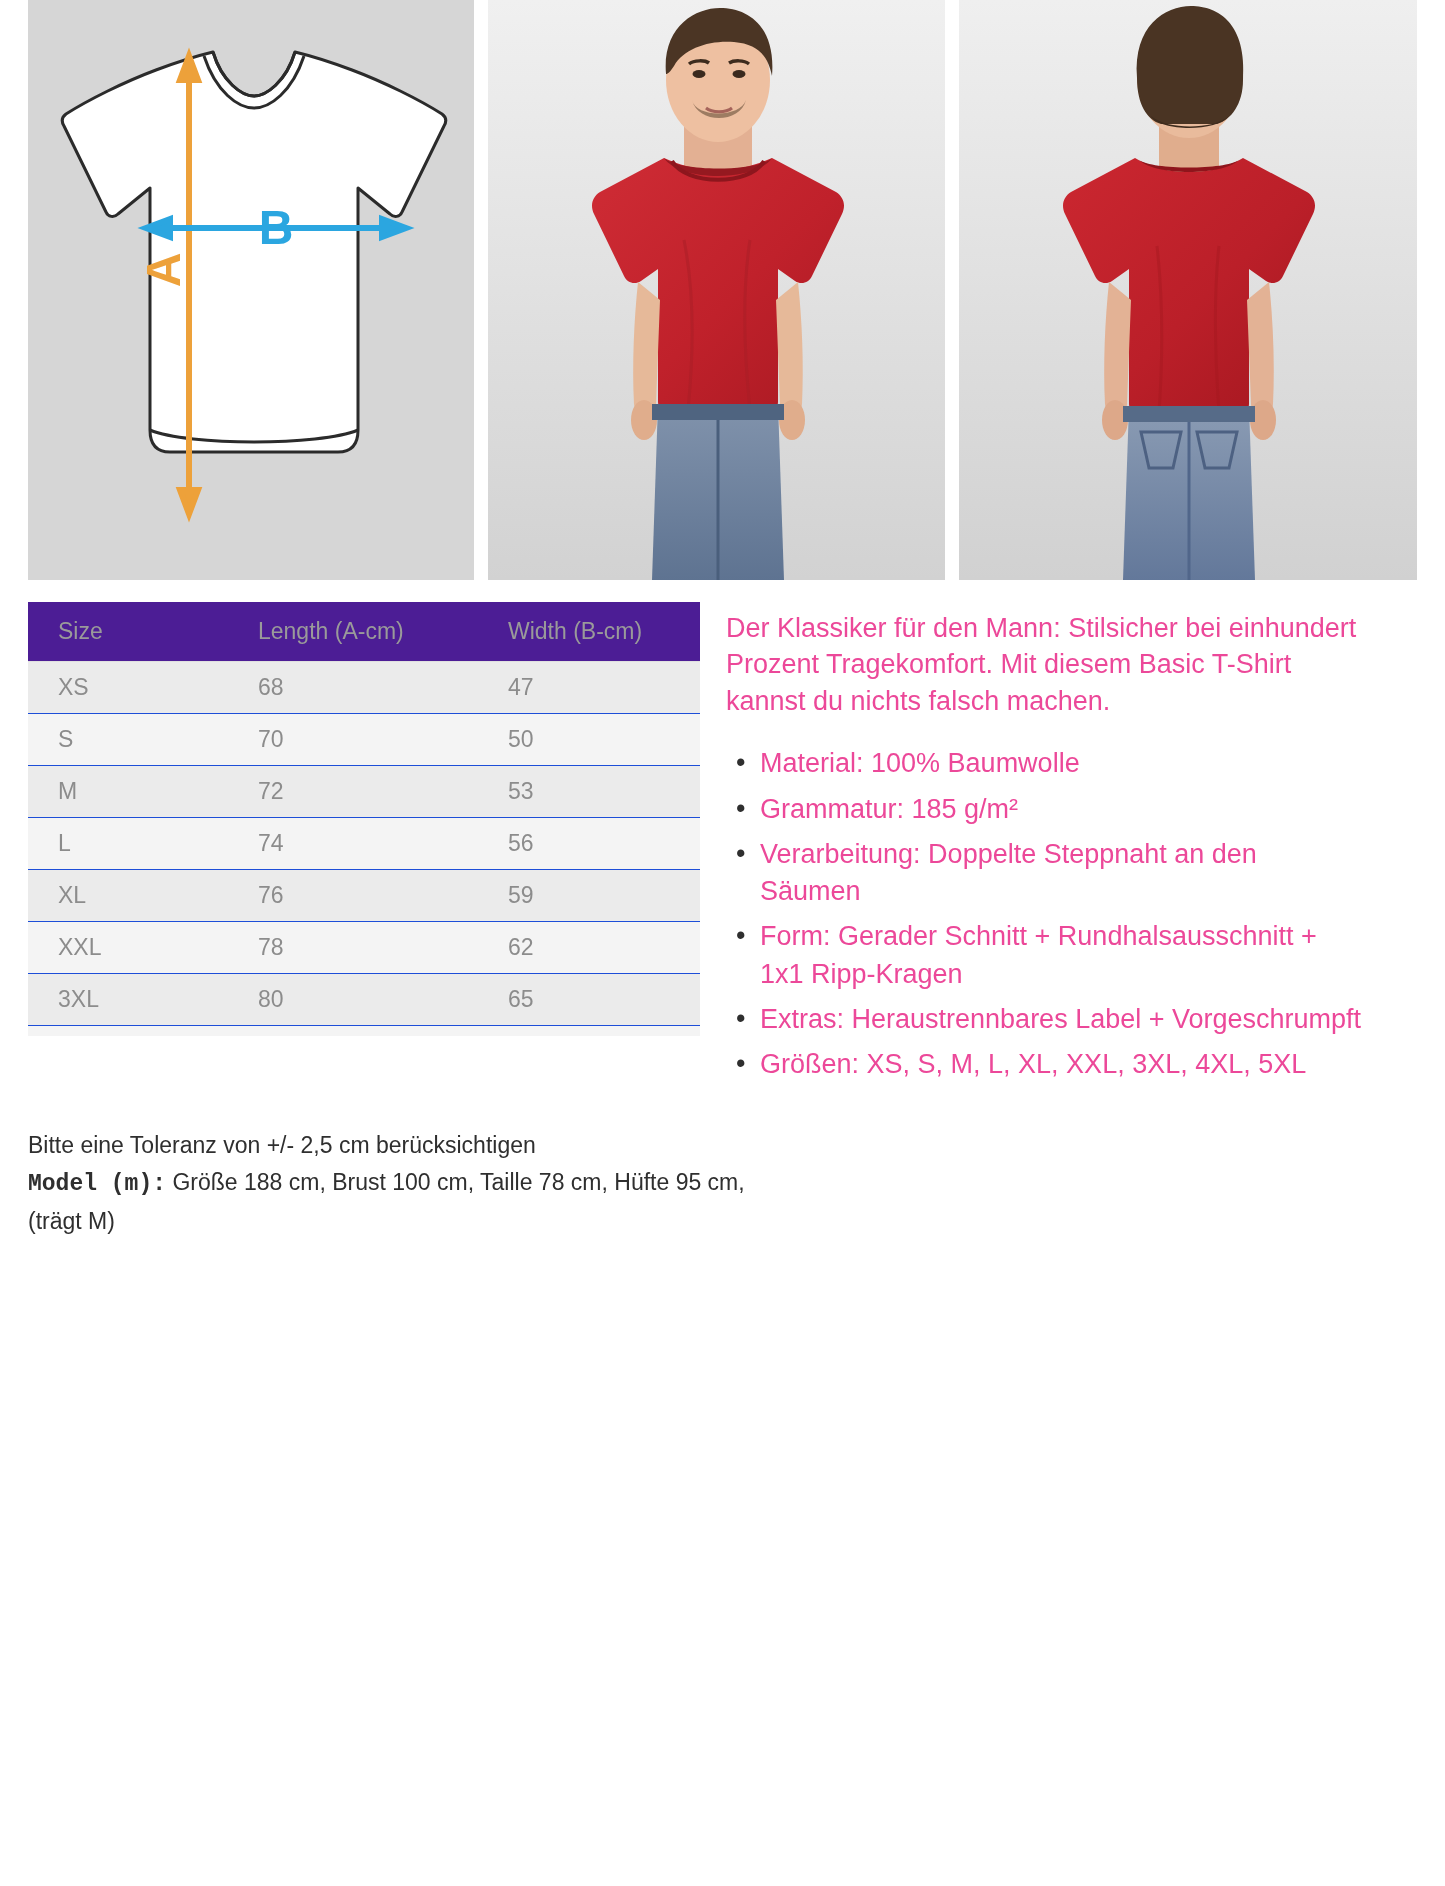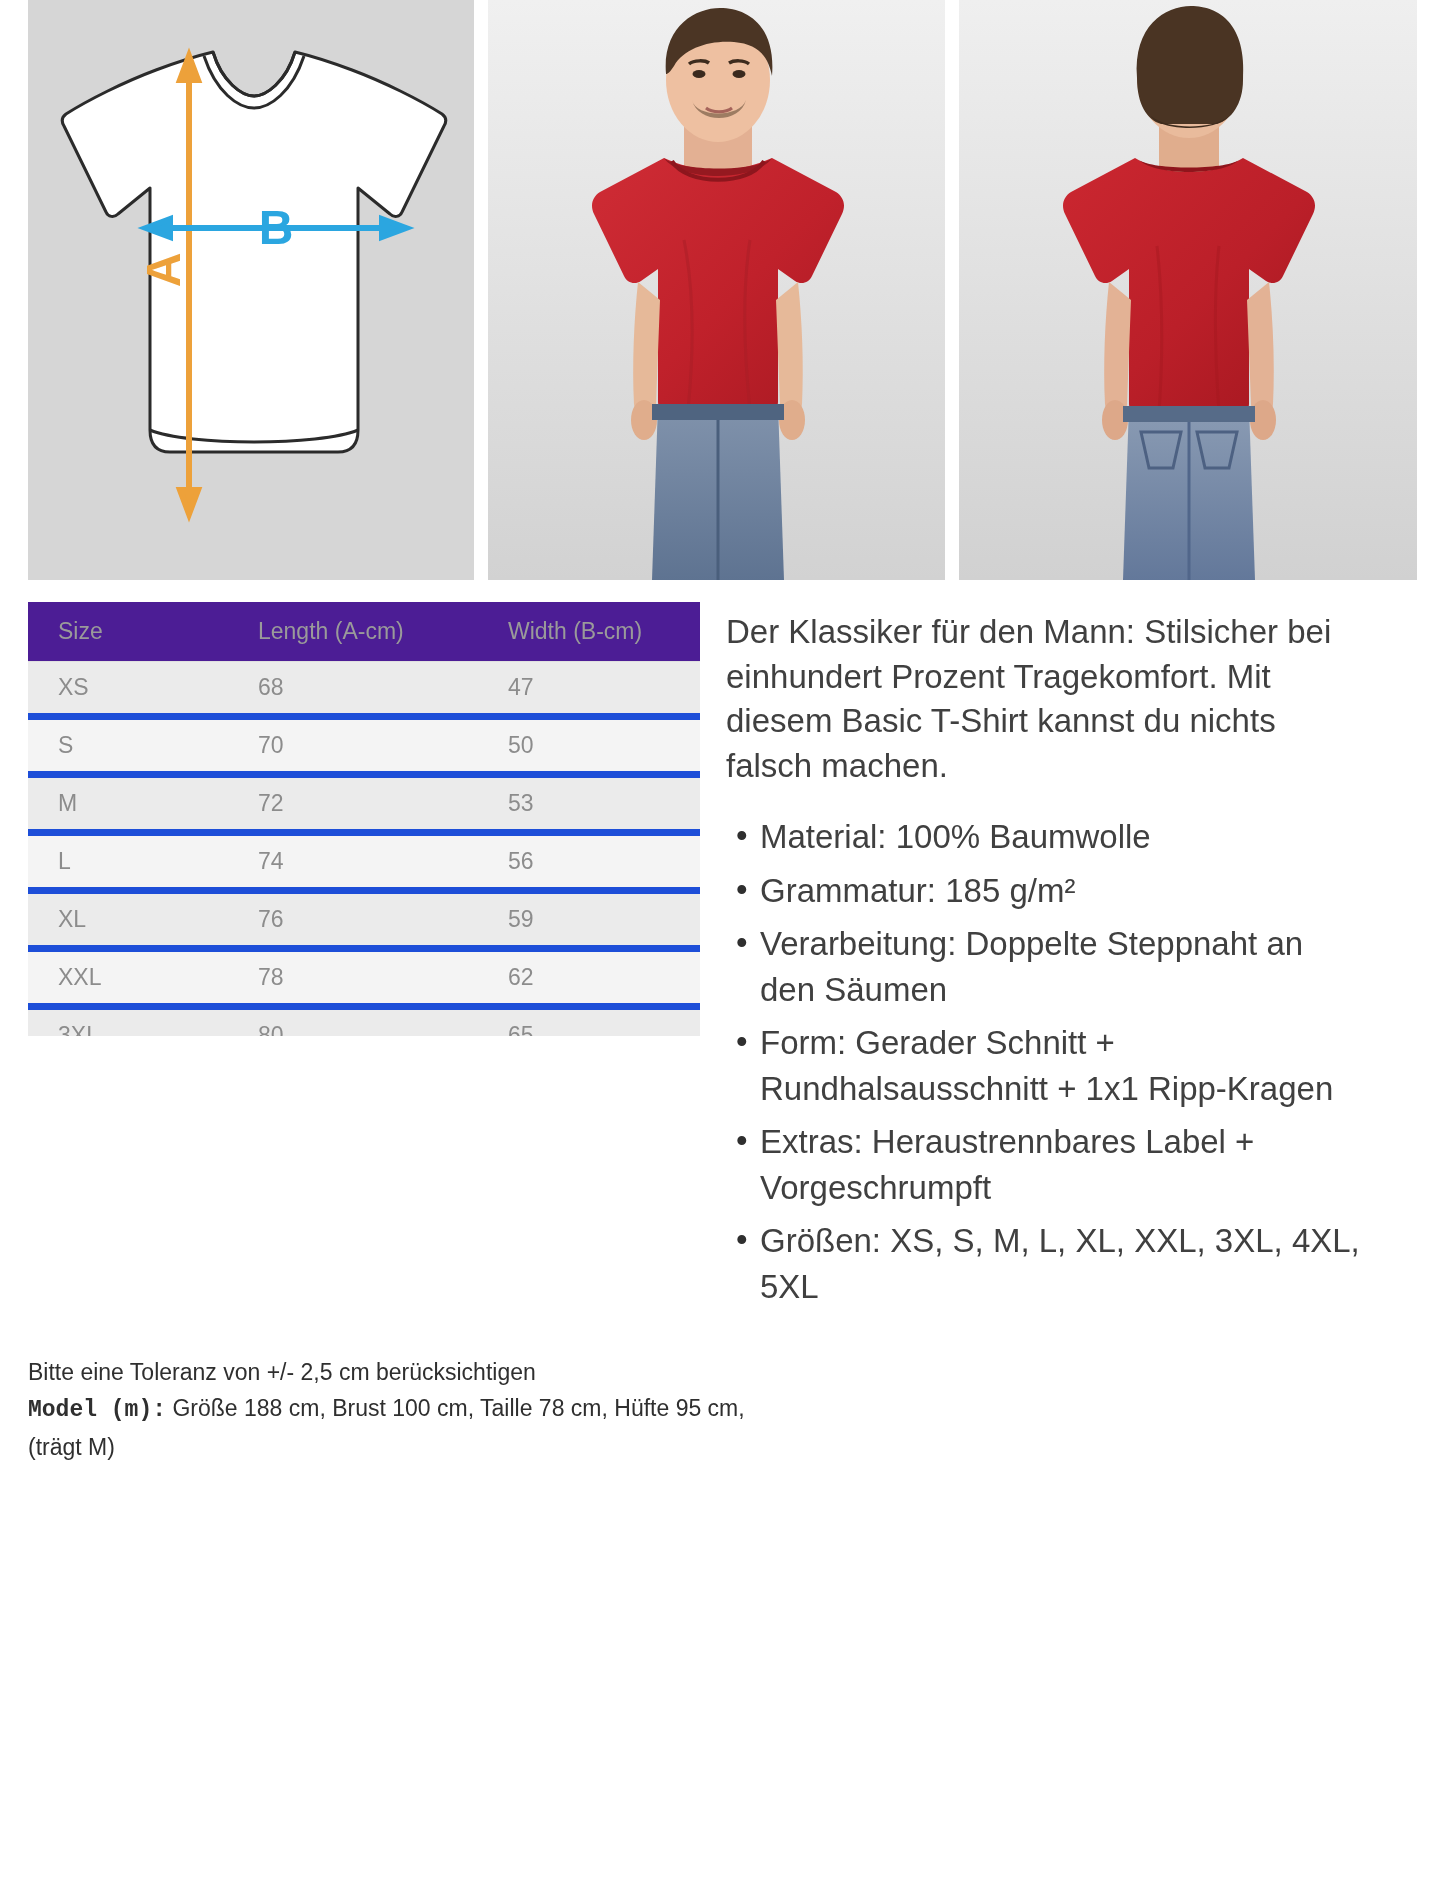--- a/index.html
+++ b/index.html
@@ -61,21 +61,21 @@
     border-collapse: collapse;
     width: 672px;
     table-layout: fixed;
     font-size: 23px;
     color: #8c8c8c;
   }
   .size-table th, .size-table td {
     text-align: left;
     font-weight: normal;
     padding: 12px 0 12px 30px;
-    border-bottom: 7px solid #1d4ed8;
+    border-bottom: 1px solid #1d4ed8;
     white-space: nowrap;
   }
   .size-table thead th {
     color: #9a9a9a;
     background: #4c1d95;
     border-bottom: 1px solid #e0e0e0;
     padding-top: 16px;
     padding-bottom: 16px;
   }
   .size-table tbody tr:nth-child(odd)  td { background: #ebebeb; }
@@ -87,23 +87,23 @@
   .size-table th.num { padding-left: 40px; }
   .table-clip {
     width: 672px;
     height: 434px;
     overflow: hidden;
   }
 
   
   .desc {
     width: 640px;
-    font-size: 33px;
+    font-size: 27px;
     line-height: 1.35;
-    color: #404040;
+    color: #ec4899;
     padding-top: 8px;
   }
   .desc p { margin: 0 0 26px 0; }
   .feature-list {
     list-style: none;
     margin: 4px;
     padding: 0;
   }
   .feature-list li {
     position: relative;

